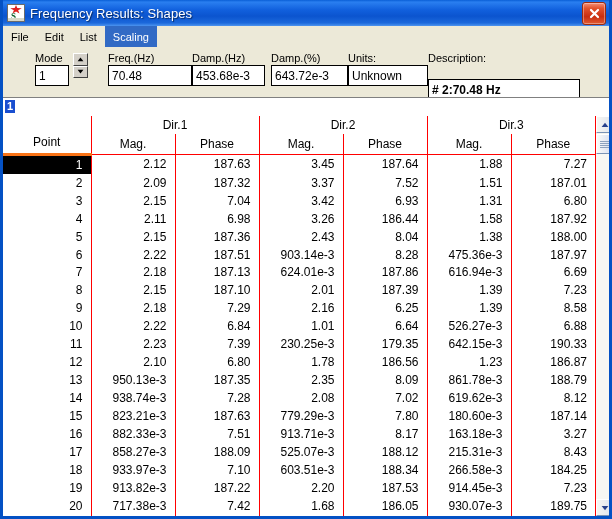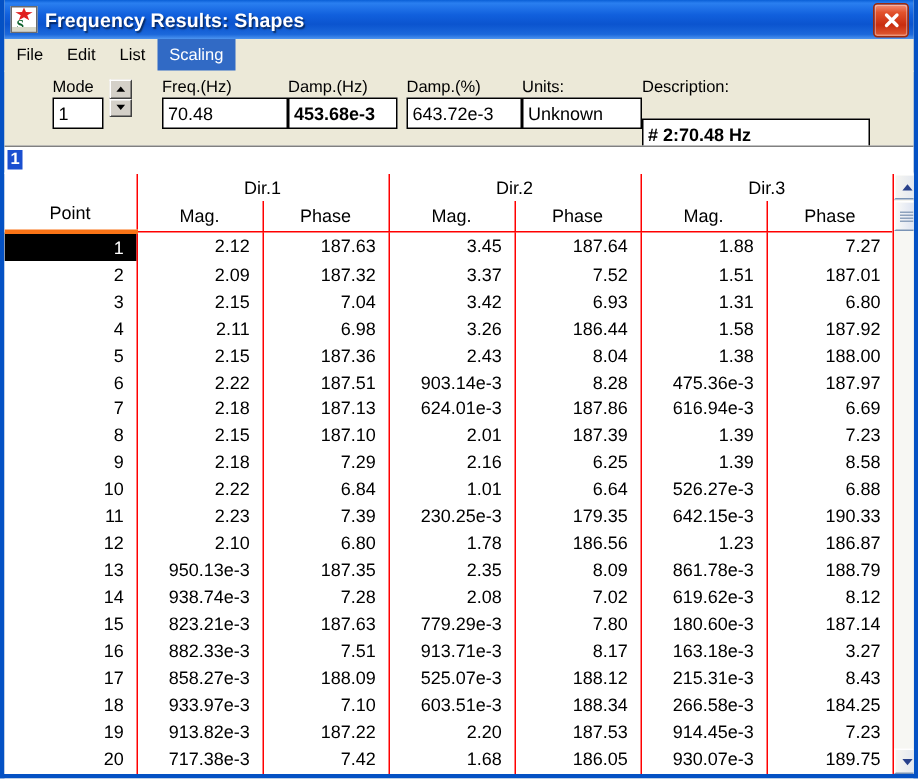--- a/index.html
+++ b/index.html
@@ -53,21 +53,21 @@
     color: #0a5f2a; font-weight: bold;
     font-family: "Liberation Serif", serif;
   }
   .app-icon .base {
     position: absolute; left: 0; bottom: 0; width: 100%; height: 3px;
     background: #d8d8c8;
   }
   .title-text {
     color: #ffffff;
     font-size: 13px;
-    font-weight: bold;
+    font-weight: normal;
     text-shadow: 1px 1px 1px rgba(0,0,0,.55);
     white-space: nowrap;
     letter-spacing: .1px;
     text-align: center;
   }
   .close-btn {
     position: absolute; right: 3px; top: 2px;
     width: 22px; height: 21px;
     border-radius: 3px;
     background: linear-gradient(to bottom, #f18a72 0%, #e5542f 22%, #cf2f11 60%, #e8good 60%, #d94521 100%);
@@ -301,21 +301,21 @@
       </div>
     </div>
 
     <div class="pfield" style="left:105px; top:4px;">
       <div class="plabel">Freq.(Hz)</div>
       <div class="pbox" style="width:84px; margin-top:1px;">70.48</div>
     </div>
 
     <div class="pfield" style="left:189px; top:4px;">
       <div class="plabel">Damp.(Hz)</div>
-      <div class="pbox" style="width:73px; margin-top:1px;font-weight:bold;">453.68e-3</div>
+      <div class="pbox" style="width:73px; margin-top:1px;">453.68e-3</div>
     </div>
 
     <div class="pfield" style="left:268px; top:4px;">
       <div class="plabel">Damp.(%)</div>
       <div class="pbox" style="width:77px; margin-top:1px;">643.72e-3</div>
     </div>
 
     <div class="pfield" style="left:345px; top:4px;">
       <div class="plabel">Units:</div>
       <div class="pbox" style="width:80px; margin-top:1px;">Unknown</div>

